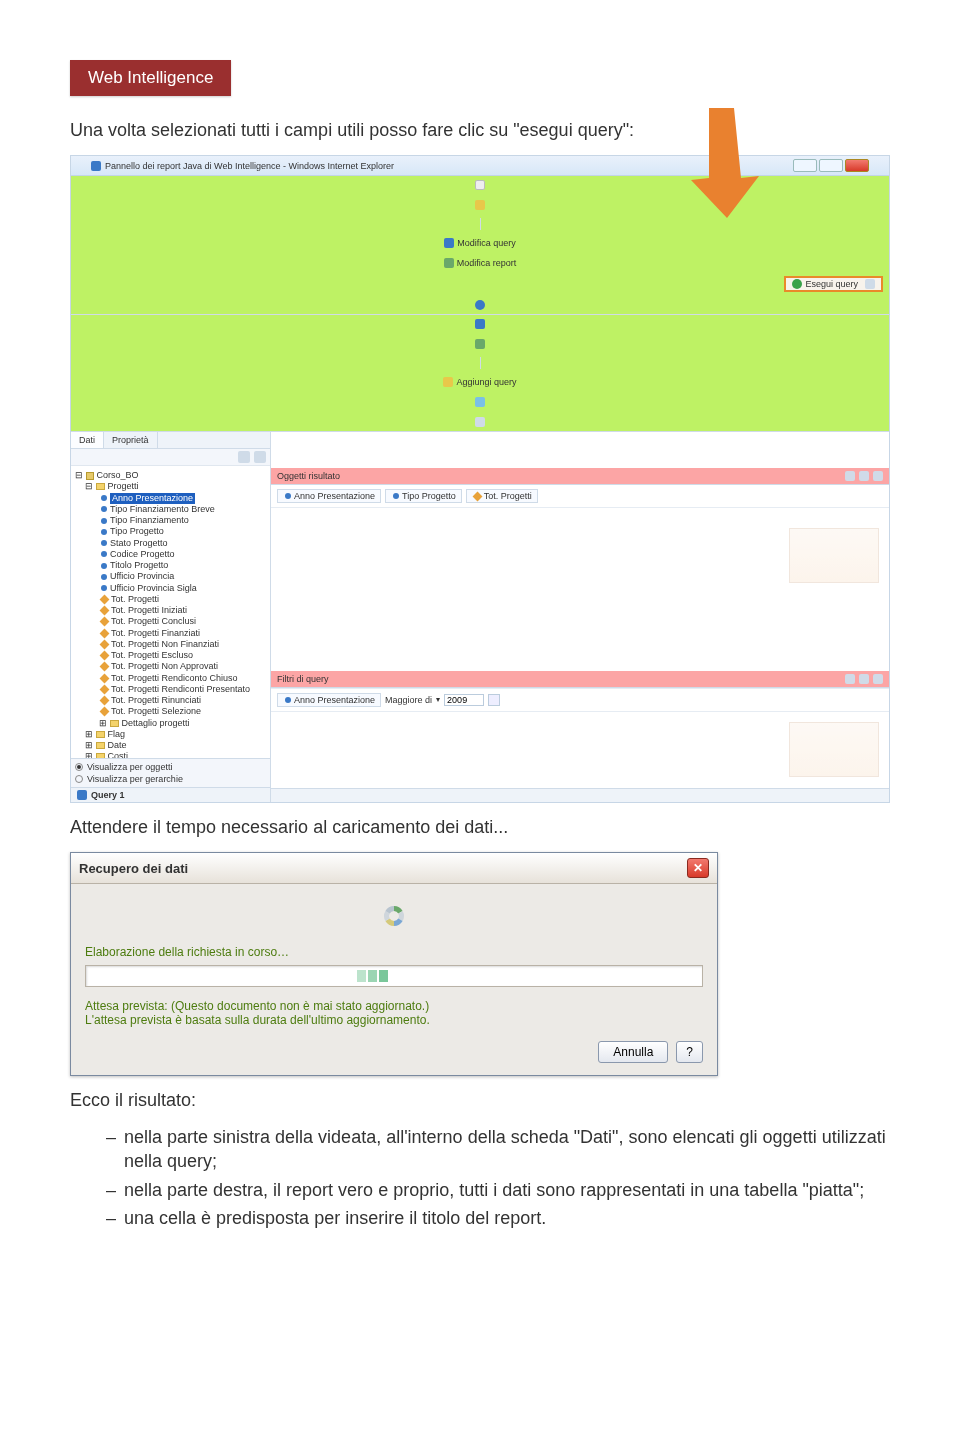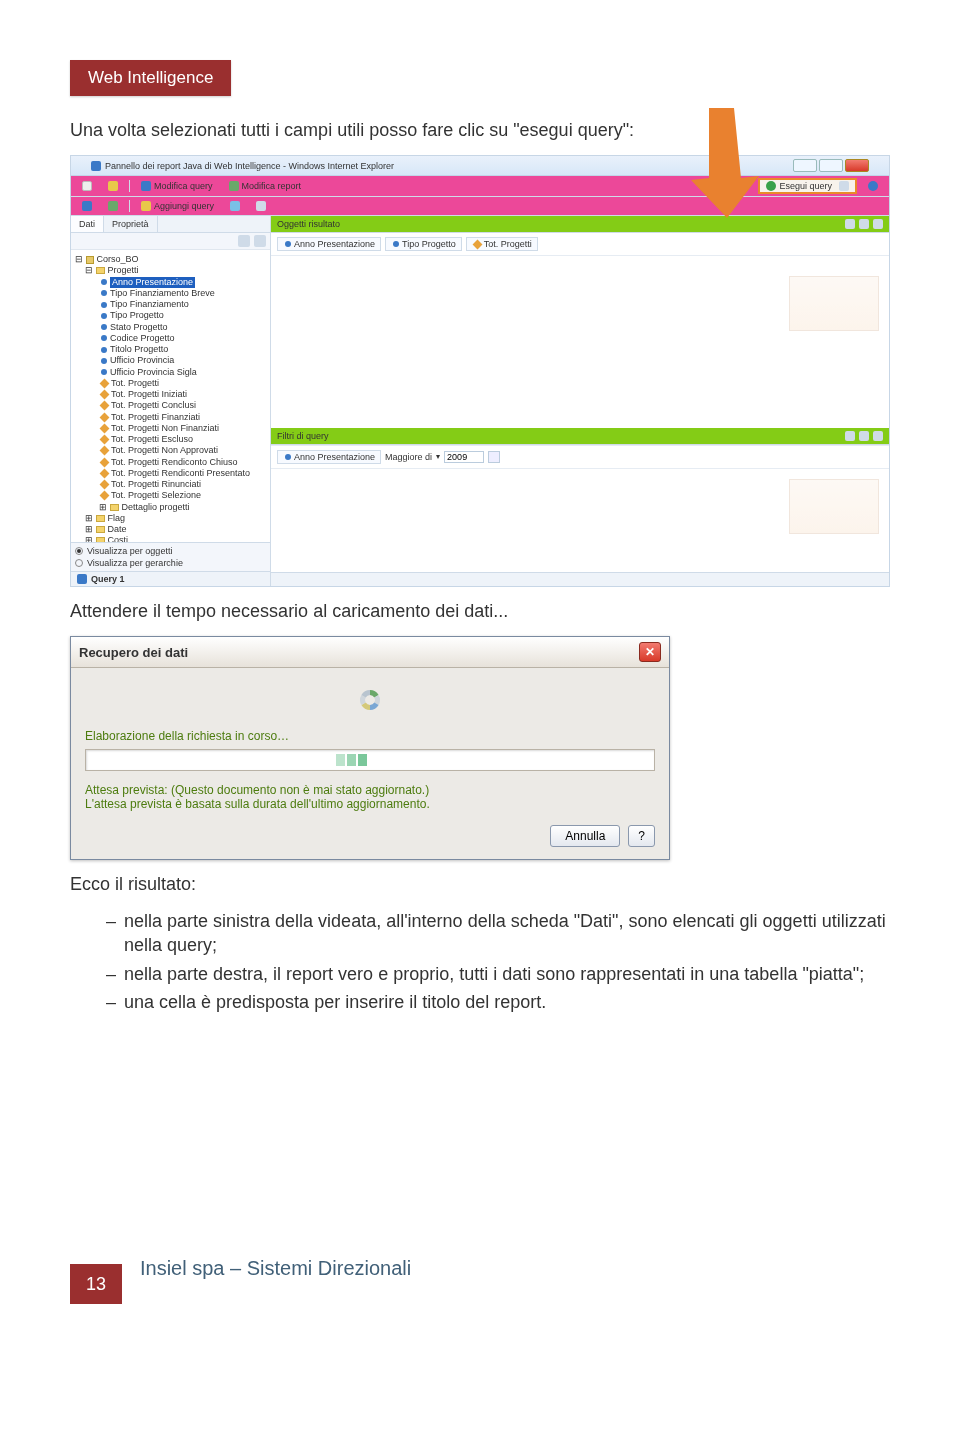--- a/index.html
+++ b/index.html
@@ -63,22 +63,22 @@
     display:flex; align-items:center; gap:4px;
     font-size: 9px;
   }
   .s1-titlebar .favicon {
     width:10px;height:10px;background:#3a79c7;border-radius:2px;flex:0 0 10px;
   }
   .winbtns { margin-left:auto; display:flex; gap:2px; }
   .wbtn { width:24px; height:13px; border:1px solid #9bb; background:#eef6ff; border-radius:2px; }
   .wbtn.red { background:linear-gradient(#f27a6f,#d83a2a); border-color:#a82; }
   .s1-toolbar1, .s1-toolbar2 {
-    background:#ec4899; border-bottom:1px solid #cfdbe8;
-    padding:2px 6px; display:flex; align-items:center; gap:6px;
+    background:#bef264; border-bottom:1px solid #cfdbe8;
+    padding:2px 6px; display:flex; align-items:center; gap:6px;flex-direction:column;
   }
   .tbtn { display:inline-flex; align-items:center; gap:3px; padding:1px 4px; border:1px solid transparent; border-radius:2px; font-size:9px;}
   .tbtn .ico { width:10px;height:10px;background:#4a9; border-radius:2px; }
   .tbtn .ico.blue { background:#3a79c7;}
   .tbtn .ico.yellow { background:#e8c84a;}
   .s1-eseguibox {
     margin-left:auto; border:2px solid #e98a2a; padding:1px 6px;
     background:#f8f3ec; display:flex; align-items:center; gap:3px;
   }
   .s1-eseguibox .ico { width:10px;height:10px;background:#3aa24a;border-radius:50%; }
@@ -100,38 +100,38 @@
   .folder { width:9px;height:7px;background:#f4d36b;border:1px solid #caa83e; }
   .dim { width:6px;height:6px;background:#3a79c7;border-radius:50%; margin-left:2px;}
   .meas { width:7px;height:7px;background:#e8a23a; transform:rotate(45deg); margin-left:2px;}
   .tree .sel { background:#1e5fbf; color:#fff; padding:0 2px;}
   .s1-left-footer { border-top:1px solid #cfdbe8; background:#f3f6fb; padding:2px 4px; font-size:9px;}
   .s1-left-footer .opt { display:flex; align-items:center; gap:4px; padding:1px 0;}
   .radio { width:8px;height:8px;border:1px solid #888;border-radius:50%; display:inline-block;}
   .radio.on::after { content:""; display:block; width:4px;height:4px;background:#333;border-radius:50%;margin:1px;}
   .s1-qtab { border-top:1px solid #cfdbe8; padding:2px 6px; background:#eef3f9; display:flex; align-items:center; gap:4px;}
   .s1-right { flex:1; display:flex; flex-direction:column; background:#fff;}
-  .panelhdr { background:#84cc16; border-bottom:1px solid #cfdbe8; padding:3px 6px; font-size:9px; display:flex; align-items:flex-start;}
+  .panelhdr { background:#fca5a5; border-bottom:1px solid #cfdbe8; padding:3px 6px; font-size:9px; display:flex; align-items:flex-start;margin-top:36px;}
   .panelhdr .pctl { margin-left:auto; display:flex; gap:4px;}
   .panelhdr .pctl span{ width:10px;height:10px;background:#d0dbe8;border-radius:2px;}
   .chips { padding:4px 6px; display:flex; gap:4px; border-bottom:1px solid #e6ecf3;}
   .chip { border:1px solid #cfdbe8; background:#f7faff; padding:1px 5px; font-size:9px; display:flex; align-items:center; gap:3px;}
   .rcanvas { flex:1; position:relative; background:#fff;}
   .ghost { position:absolute; width:90px; height:55px; border:1px solid #e8d7c8; background:linear-gradient(#fdf6ef,#fbeee0); opacity:.6;}
   .filterrow { padding:4px 6px; display:flex; gap:4px; align-items:center; border-top:1px solid #e6ecf3; border-bottom:1px solid #e6ecf3;}
   .filterrow input { width:40px; font-size:9px; border:1px solid #bcd; padding:0 2px;}
   .s1-scroll { height:14px; background:#eef3f9; border-top:1px solid #cfdbe8;}
   
   .arrow {
     position:absolute; right:130px; top:-48px; z-index:5;
   }
   
   
   .dialog {
-    width:600px;
+    width:648px;
     border:1px solid #7a8aa0;
     background:#eceae6;
     font-family: Tahoma, sans-serif;
     margin: 10px 0 12px 0;
     box-shadow: 0 1px 3px rgba(0,0,0,.25);
   }
   .dlg-title {
     background:linear-gradient(#fff,#e7e2da);
     border-bottom:1px solid #b9b2a6;
     padding:5px 8px; display:flex; align-items:center;

